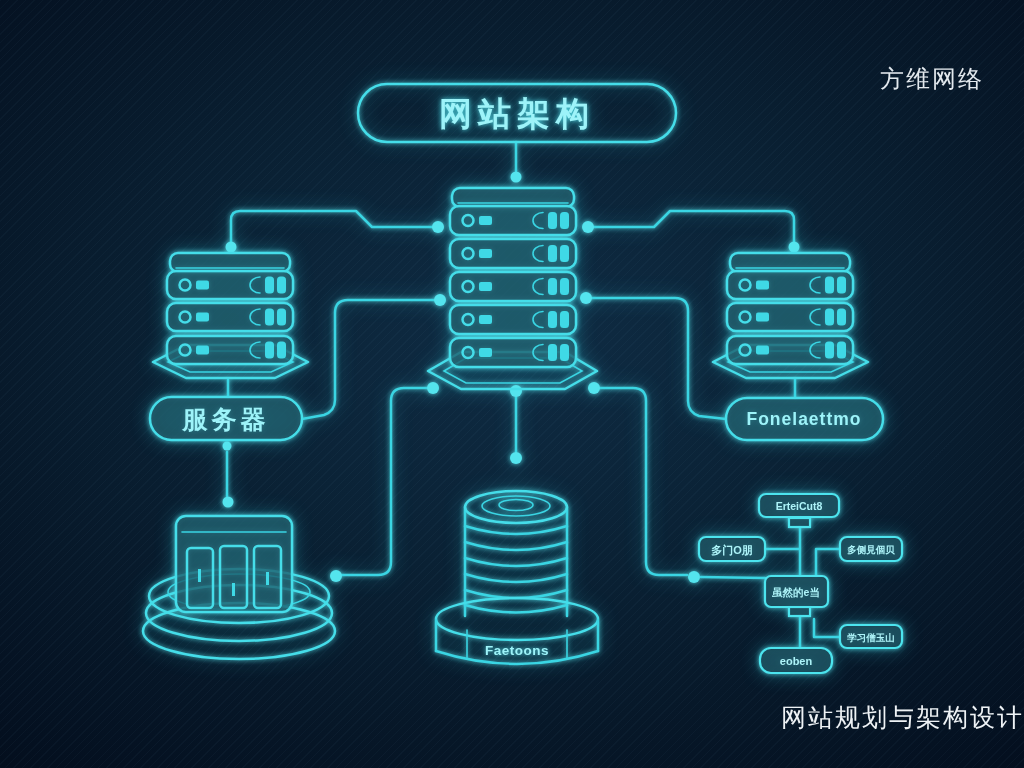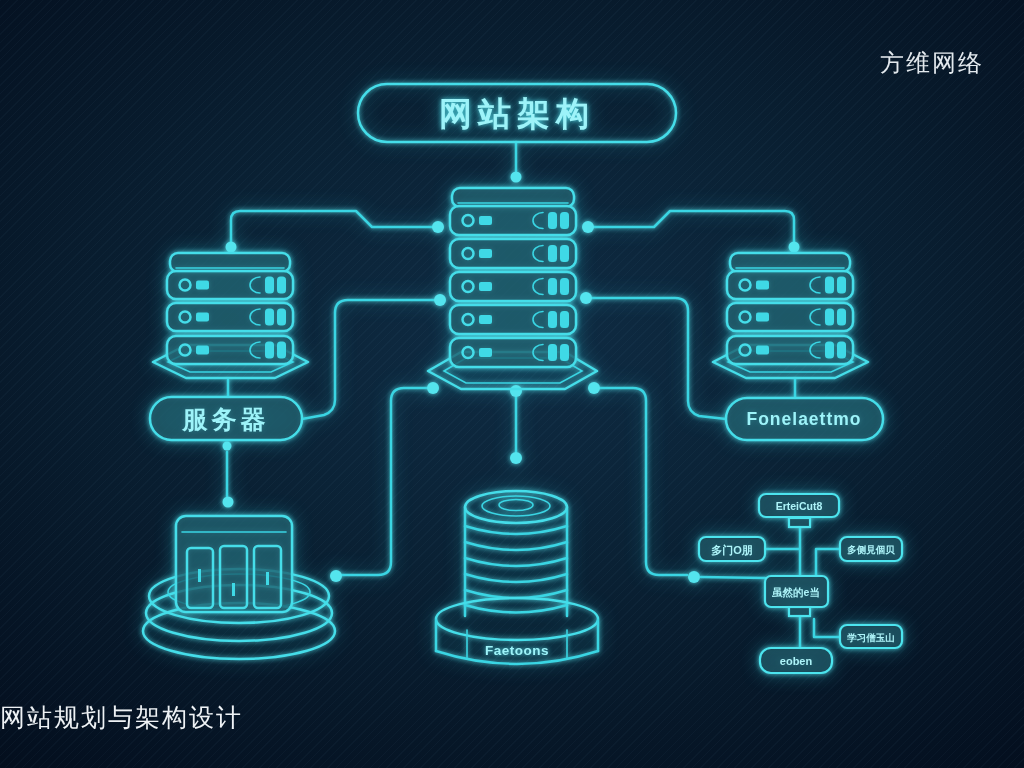--- a/index.html
+++ b/index.html
@@ -6,25 +6,25 @@
   body{
     width:1024px;height:768px;overflow:hidden;position:relative;
     font-family:"Liberation Sans", sans-serif;
     background:radial-gradient(900px 620px at 51% 44%, #0f2c44 0%, #0a2134 38%, #071829 62%, #041020 85%, #030c19 100%);
   }
   .texture{
     position:absolute;inset:0;pointer-events:none;
     background-image:repeating-linear-gradient(135deg, rgba(130,190,225,0.035) 0px, rgba(130,190,225,0.035) 1px, transparent 1px, transparent 6px);
   }
   .brand{
-    position:absolute;top:47px;right:40px;
+    position:absolute;top:63px;right:40px;
     color:#e3e9ee;font-size:24px;letter-spacing:2px;
   }
   .caption{
-    position:absolute;top:701px;left:0;width:1024px;text-align:left;
+    position:absolute;top:701px;left:0;width:1024px;text-align:right;
     color:#eef2f5;font-size:25px;letter-spacing:2px;
   }
   svg.diagram{position:absolute;left:0;top:0;}
   .neon{
     filter:drop-shadow(0 0 2.5px rgba(90,230,240,0.9)) drop-shadow(0 0 9px rgba(40,190,210,0.45));
   }
   .ln{stroke:#3ad5e3;stroke-width:2.5;fill:none;stroke-linecap:round;stroke-linejoin:round;}
   .ln-thin{stroke:#3ad5e3;stroke-width:1.6;fill:none;stroke-linecap:round;}
   .box{stroke:#45dde9;stroke-width:2.5;fill:rgba(8,24,40,0.5);stroke-linejoin:round;}
   .box-open{stroke:#45dde9;stroke-width:2.5;fill:none;stroke-linejoin:round;}

